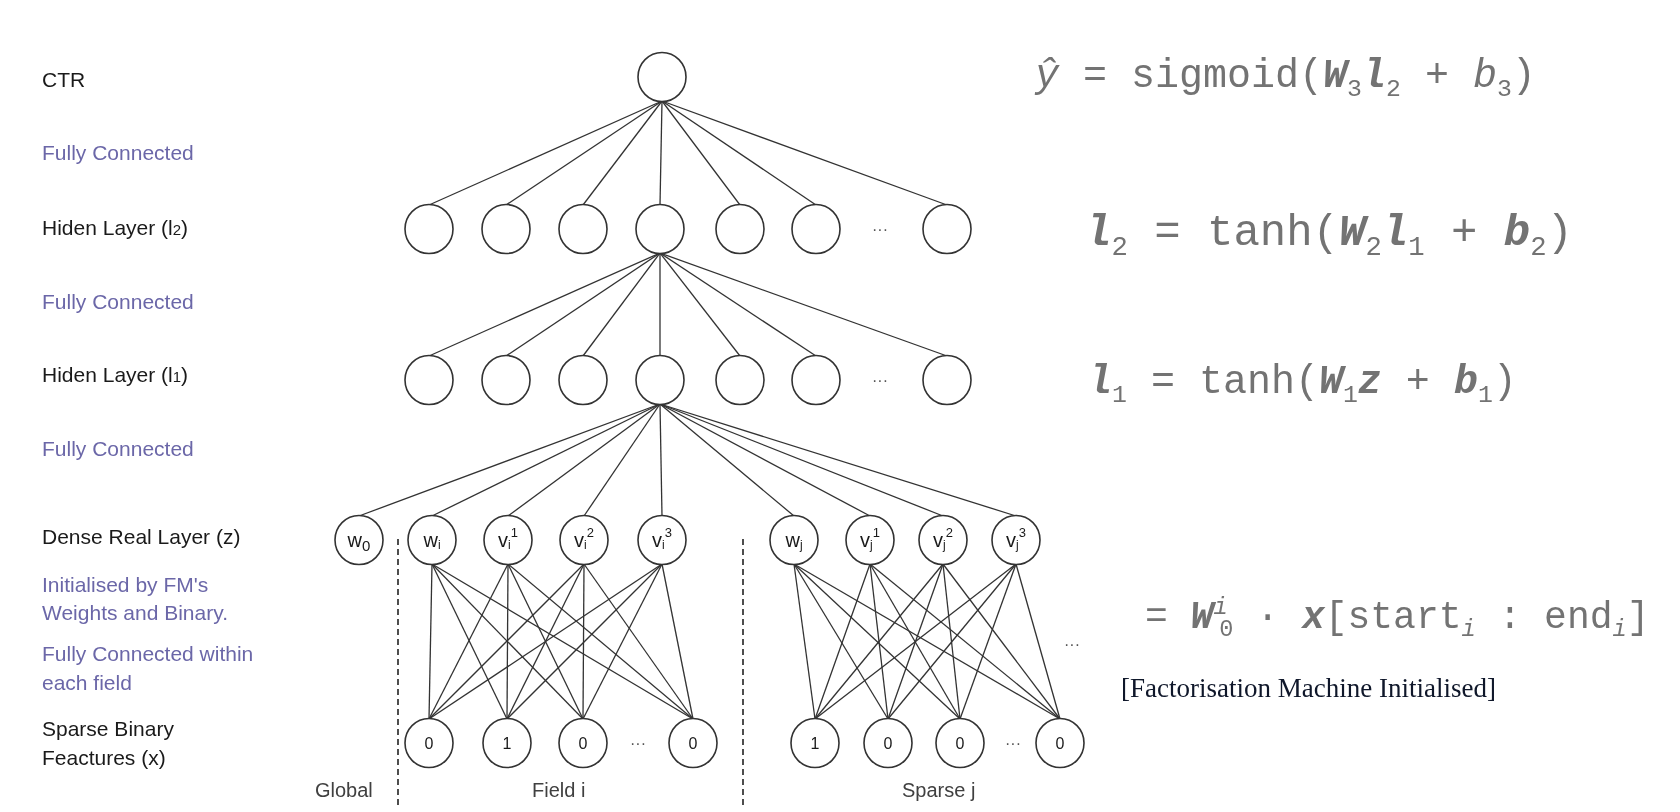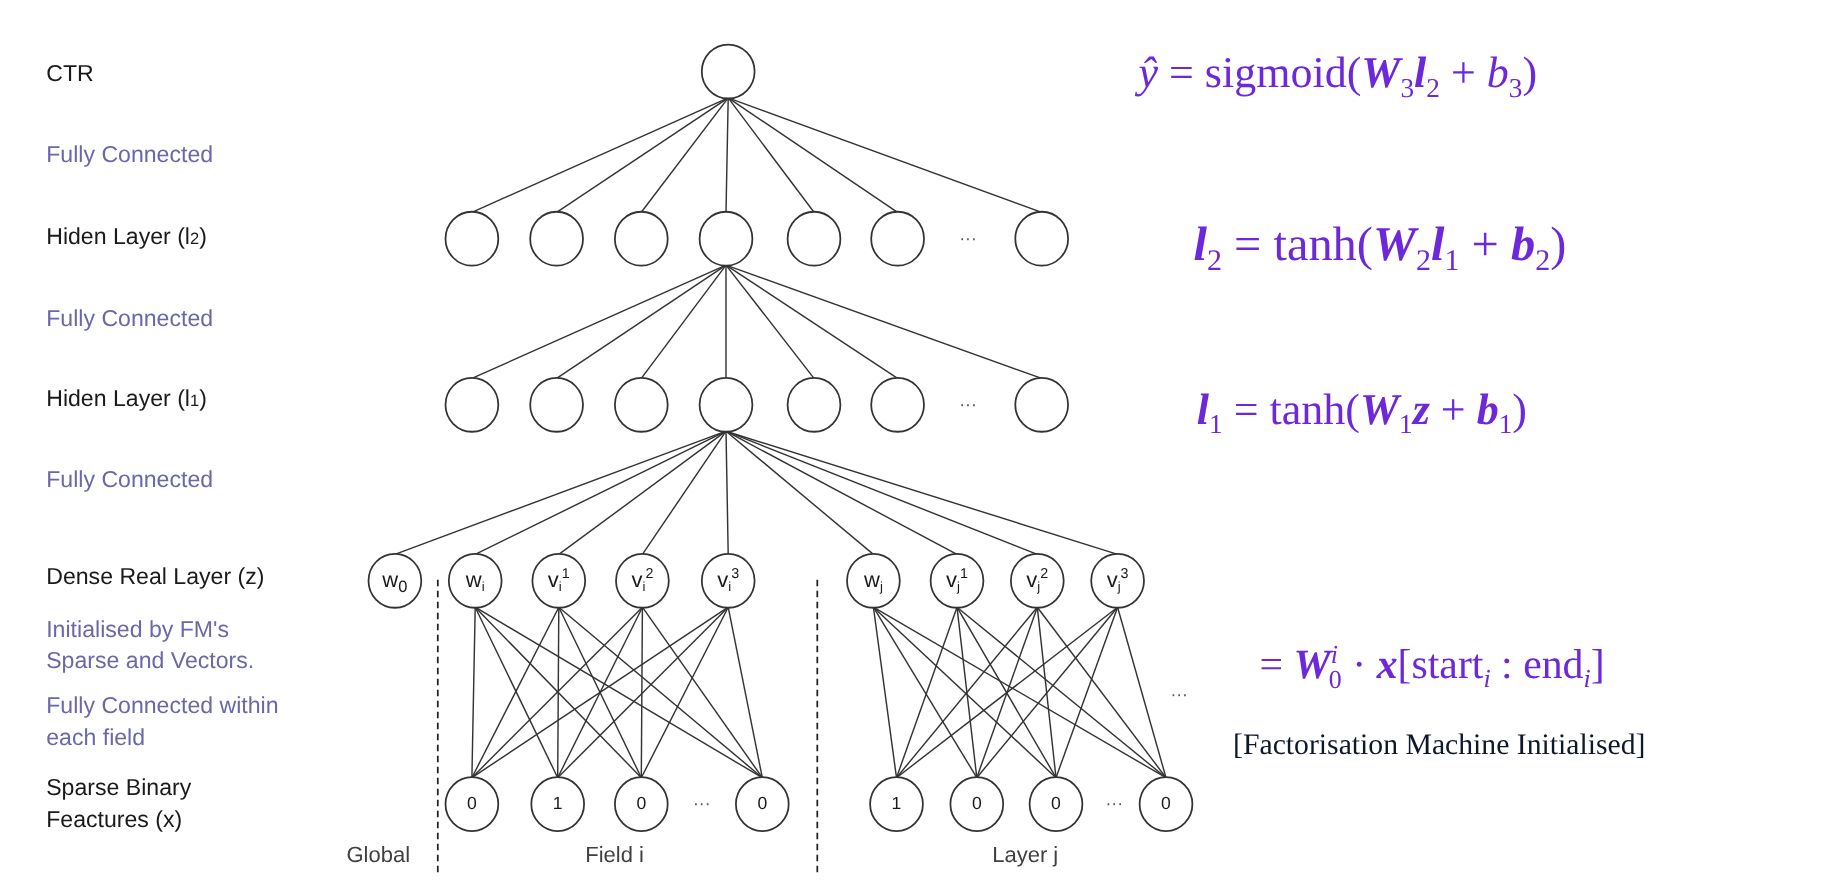--- a/index.html
+++ b/index.html
@@ -1,41 +1,41 @@
 <!DOCTYPE html>
 <html><head>
 <meta charset="utf-8">
 <style>
   html, body { margin: 0; padding: 0; background: #ffffff; }
   body { width: 1680px; height: 812px; position: relative; overflow: hidden; font-family: "Liberation Sans", sans-serif; }
-  #stage { position: absolute; left: 0; top: 4px; width: 1680px; height: 600px; }
+  #stage { position: absolute; left: 0; top: 16px; width: 1680px; height: 600px; }
   .lbl { position: absolute; left: 42px; font-family: "Liberation Sans", sans-serif; font-size: 21px; line-height: 29px; white-space: nowrap; color: #1a1a1a; }
   .lbl.fc { color: #6b67a8; }
-  .eq { position: absolute; font-family: Liberation Serif, serif; color: #6d28d9; white-space: nowrap; }
+  .eq { position: absolute; font-family: Liberation Mono, monospace; color: #737373; white-space: nowrap; }
   .eq .b { font-weight: bold; font-style: italic; }
   .eq .i { font-style: italic; }
   .eq sub, .eq sup { font-size: 62%; }
   .fm-caption { position: absolute; left: 1121px; top: 657px; font-family: Liberation Serif, serif; font-size: 27px; color: #0f172a; white-space: nowrap; }
   .fieldlbl { position: absolute; font-family: "Liberation Sans", sans-serif; font-size: 20px; color: #404040; white-space: nowrap; }
   svg text { font-family: "Liberation Sans", sans-serif; }
 </style>
 </head>
 <body>
 
 <div id="stage">
 
   <div class="lbl" style="top:49px">CTR</div>
   <div class="lbl fc" style="top:122px">Fully Connected</div>
   <div class="lbl" style="top:197px"><span>Hiden Layer (l<span style="font-size: 15px;">2</span>)</span></div>
   <div class="lbl fc" style="top:271px">Fully Connected</div>
   <div class="lbl" style="top:344px">Hiden Layer (l<span style="font-size: 15px;">1</span>)</div>
   <div class="lbl fc" style="top:418px">Fully Connected</div>
   <div class="lbl" style="top:506px">Dense Real Layer (z)</div>
   <div class="lbl fc" style="top:554px">Initialised by FM's</div>
-  <div class="lbl fc" style="top:582px">Sparse and Vectors.</div>
+  <div class="lbl fc" style="top:582px">Weights and Binary.</div>
   <div class="lbl fc" style="top:623px">Fully Connected within</div>
   <div class="lbl fc" style="top:652px">each field</div>
   <div class="lbl" style="top:698px">Sparse Binary</div>
   <div class="lbl" style="top:727px">Feactures (x)</div>
 
   <svg id="net" width="1680" height="812" style="position:absolute;left:0;top:0">
     <g id="edges">
         <line x1="662" y1="85" x2="429" y2="189" stroke="#333333" stroke-width="1.3"></line>
         <line x1="662" y1="85" x2="506" y2="189" stroke="#333333" stroke-width="1.3"></line>
         <line x1="662" y1="85" x2="583" y2="189" stroke="#333333" stroke-width="1.3"></line>
@@ -149,21 +149,21 @@
         <text x="638" y="727" font-size="16" text-anchor="middle" dominant-baseline="central" fill="#555">···</text>
         <text x="1013" y="727" font-size="16" text-anchor="middle" dominant-baseline="central" fill="#555">···</text>
         <text x="1072" y="628" font-size="16" text-anchor="middle" dominant-baseline="central" fill="#555">···</text>
         <line x1="398" y1="523" x2="398" y2="790" stroke="#222" stroke-width="1.6" stroke-dasharray="6,4"></line>
         <line x1="743" y1="523" x2="743" y2="790" stroke="#222" stroke-width="1.6" stroke-dasharray="6,4"></line>
       </g>
   </svg>
 
   <div class="fieldlbl" style="left:315px;top:763px">Global</div>
   <div class="fieldlbl" style="left:532px;top:763px">Field i</div>
-  <div class="fieldlbl" style="left:902px;top:763px">Layer j</div>
+  <div class="fieldlbl" style="left:902px;top:763px">Sparse j</div>
 
   <div class="eq" style="left:1035px;top:38px;font-size:40px">
     <span class="i">ŷ</span> = sigmoid(<span class="b">W</span><sub>3</sub><span class="b">l</span><sub>2</sub> + <span class="i">b</span><sub>3</sub>)
   </div>
   <div class="eq" style="left:1085px;top:192px;font-size:44px">
     <span class="b">l</span><sub>2</sub> = tanh(<span class="b">W</span><sub>2</sub><span class="b">l</span><sub>1</sub> + <span class="b">b</span><sub>2</sub>)
   </div>
   <div class="eq" style="left:1088px;top:344px;font-size:40px">
     <span class="b">l</span><sub>1</sub> = tanh(<span class="b">W</span><sub>1</sub><span class="b">z</span> + <span class="b">b</span><sub>1</sub>)
   </div>

